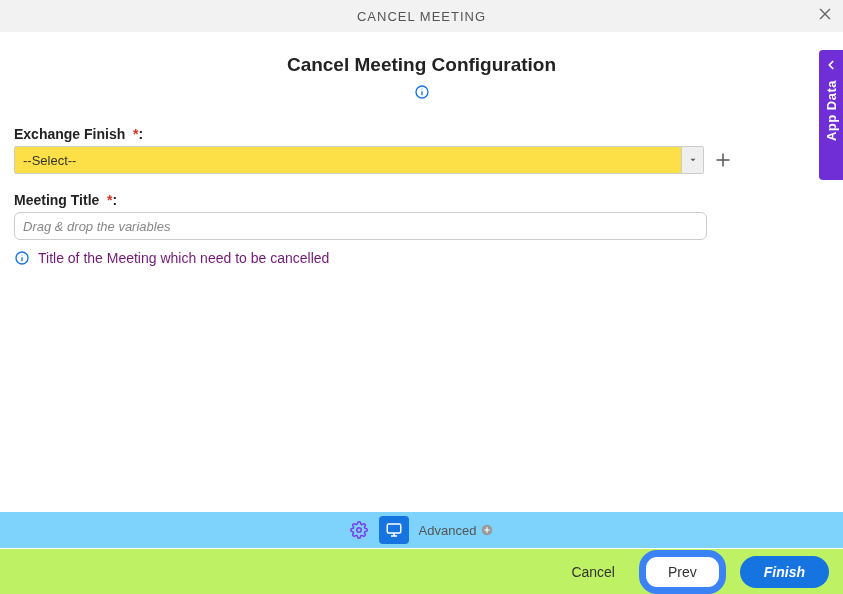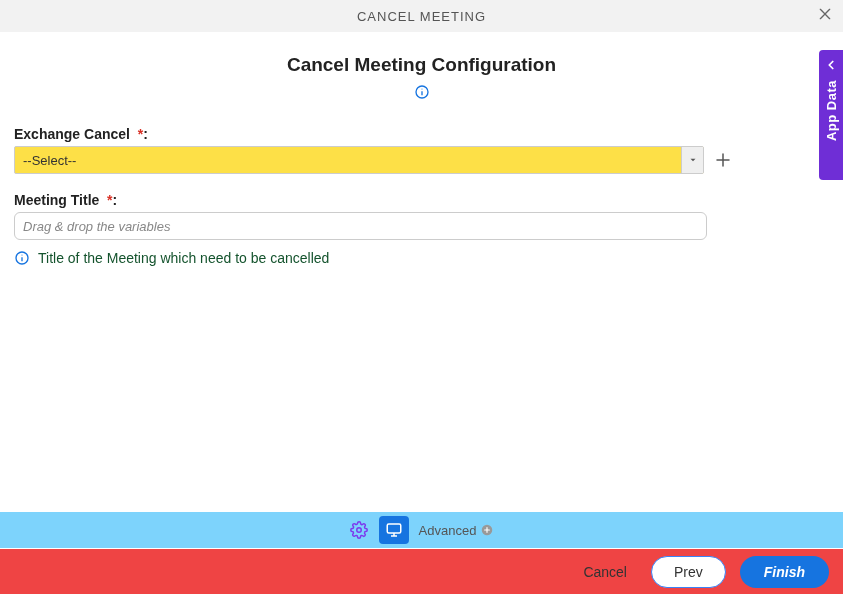--- a/index.html
+++ b/index.html
@@ -24,38 +24,38 @@
   .select-caret { width: 22px; background: #efefef; border-left: 1px solid #ccc; display: flex; align-items: center; justify-content: center; }
   .select-caret svg { width: 10px; height: 10px; color: #555; }
   .plus-btn { cursor: pointer; color: #555; }
   .plus-btn svg { width: 18px; height: 18px; display: block; }
   
   .input-box { width: 693px; height: 28px; border: 1px solid #ccc; border-radius: 6px; padding: 4px 8px; font-size: 13px; font-style: italic; color: #888; background: #fff; outline: none; }
   .input-box::placeholder { color: #888; font-style: italic; }
   
   .hint-row { display: flex; align-items: center; gap: 8px; margin-top: 10px; }
   .hint-icon { width: 16px; height: 16px; color: #1674e0; flex-shrink: 0; }
-  .hint-text { font-size: 14px; color: #14532d; }
+  .hint-text { font-size: 14px; color: #701a75; }
   
   .side-tab { position: absolute; right: 0; top: 50px; width: 24px; height: 130px; background: #6f2ed6; border-top-left-radius: 4px; border-bottom-left-radius: 4px; display: flex; flex-direction: column; align-items: center; justify-content: flex-start; padding-top: 8px; cursor: pointer; }
   .side-tab svg.chev { width: 14px; height: 14px; color: #fff; margin-bottom: 8px; }
   .side-tab .vtext { writing-mode: vertical-rl; transform: rotate(180deg); color: #fff; font-size: 13px; font-weight: 600; letter-spacing: 0.5px; }
   
   .toolbar { position: absolute; bottom: 46px; left: 0; width: 100%; height: 36px; background: #7dd3fc; display: flex; align-items: center; justify-content: center; gap: 10px; }
   .gear-btn { width: 20px; height: 20px; color: #7c3aed; display: flex; align-items: center; justify-content: center; cursor: pointer; }
   .gear-btn svg { width: 18px; height: 18px; }
   .screen-btn { width: 30px; height: 28px; background: #1674e0; border-radius: 4px; display: flex; align-items: center; justify-content: center; cursor: pointer; }
   .screen-btn svg { width: 18px; height: 18px; color: #fff; }
   .adv-group { display: flex; align-items: center; gap: 4px; cursor: pointer; }
   .adv-label { font-size: 13px; color: #555; }
   .adv-plus { width: 14px; height: 14px; color: #888; }
   
-  .footer { position: absolute; bottom: 0; left: 0; width: 100%; height: 46px; display: flex; align-items: center; justify-content: flex-end; gap: 14px; padding-right: 14px; background: #ef4444; border-top: 1px solid #fff; }
+  .footer { position: absolute; bottom: 0; left: 0; width: 100%; height: 46px; display: flex; align-items: center; justify-content: flex-end; gap: 14px; padding-right: 14px; background: #bef264; border-top: 1px solid #fff; }
   .btn-text { font-size: 14px; color: #333; cursor: pointer; padding: 6px 10px; }
-  .btn-outline { font-size: 14px; color: #333; background: #fff; border: 1px solid #3b82f6; border-radius: 18px; padding: 7px 22px; cursor: pointer; }
+  .btn-outline { font-size: 14px; color: #333; background: #fff; border: 7px solid #3b82f6; border-radius: 18px; padding: 7px 22px; cursor: pointer; }
   .btn-primary { font-size: 14px; color: #fff; background: #1674e0; border: none; border-radius: 18px; padding: 8px 24px; cursor: pointer; font-weight: 600; font-style: italic; }
 </style>
 </head>
 <body>
 
 <div class="header-bar">
   <span class="header-title">CANCEL MEETING</span>
   <span class="header-close">
     <svg viewBox="0 0 24 24" fill="none" stroke="currentColor" stroke-width="2" stroke-linecap="round">
         <line x1="5" y1="5" x2="19" y2="19"></line>
@@ -69,21 +69,21 @@
     <h1 class="page-title">Cancel Meeting Configuration</h1>
     <svg class="info-icon-blue" viewBox="0 0 24 24" fill="none" stroke="currentColor" stroke-width="2">
         <circle cx="12" cy="12" r="9"></circle>
         <line x1="12" y1="11" x2="12" y2="17"></line>
         <circle cx="12" cy="7.5" r="0.8" fill="currentColor" stroke="none"></circle>
       </svg>
   </div>
 
   
   <div class="field-label">
-    <span>Exchange Cancel</span>
+    <span>Exchange Finish</span>
     <span>&nbsp;</span><span class="required">*</span><span>:</span>
   </div>
   <div class="select-row">
     <div class="select-box">
       <div class="select-value">--Select--</div>
       <div class="select-caret">
         <svg viewBox="0 0 24 24" fill="currentColor">
             <path d="M6 9l6 6 6-6z"></path>
           </svg>
       </div>

